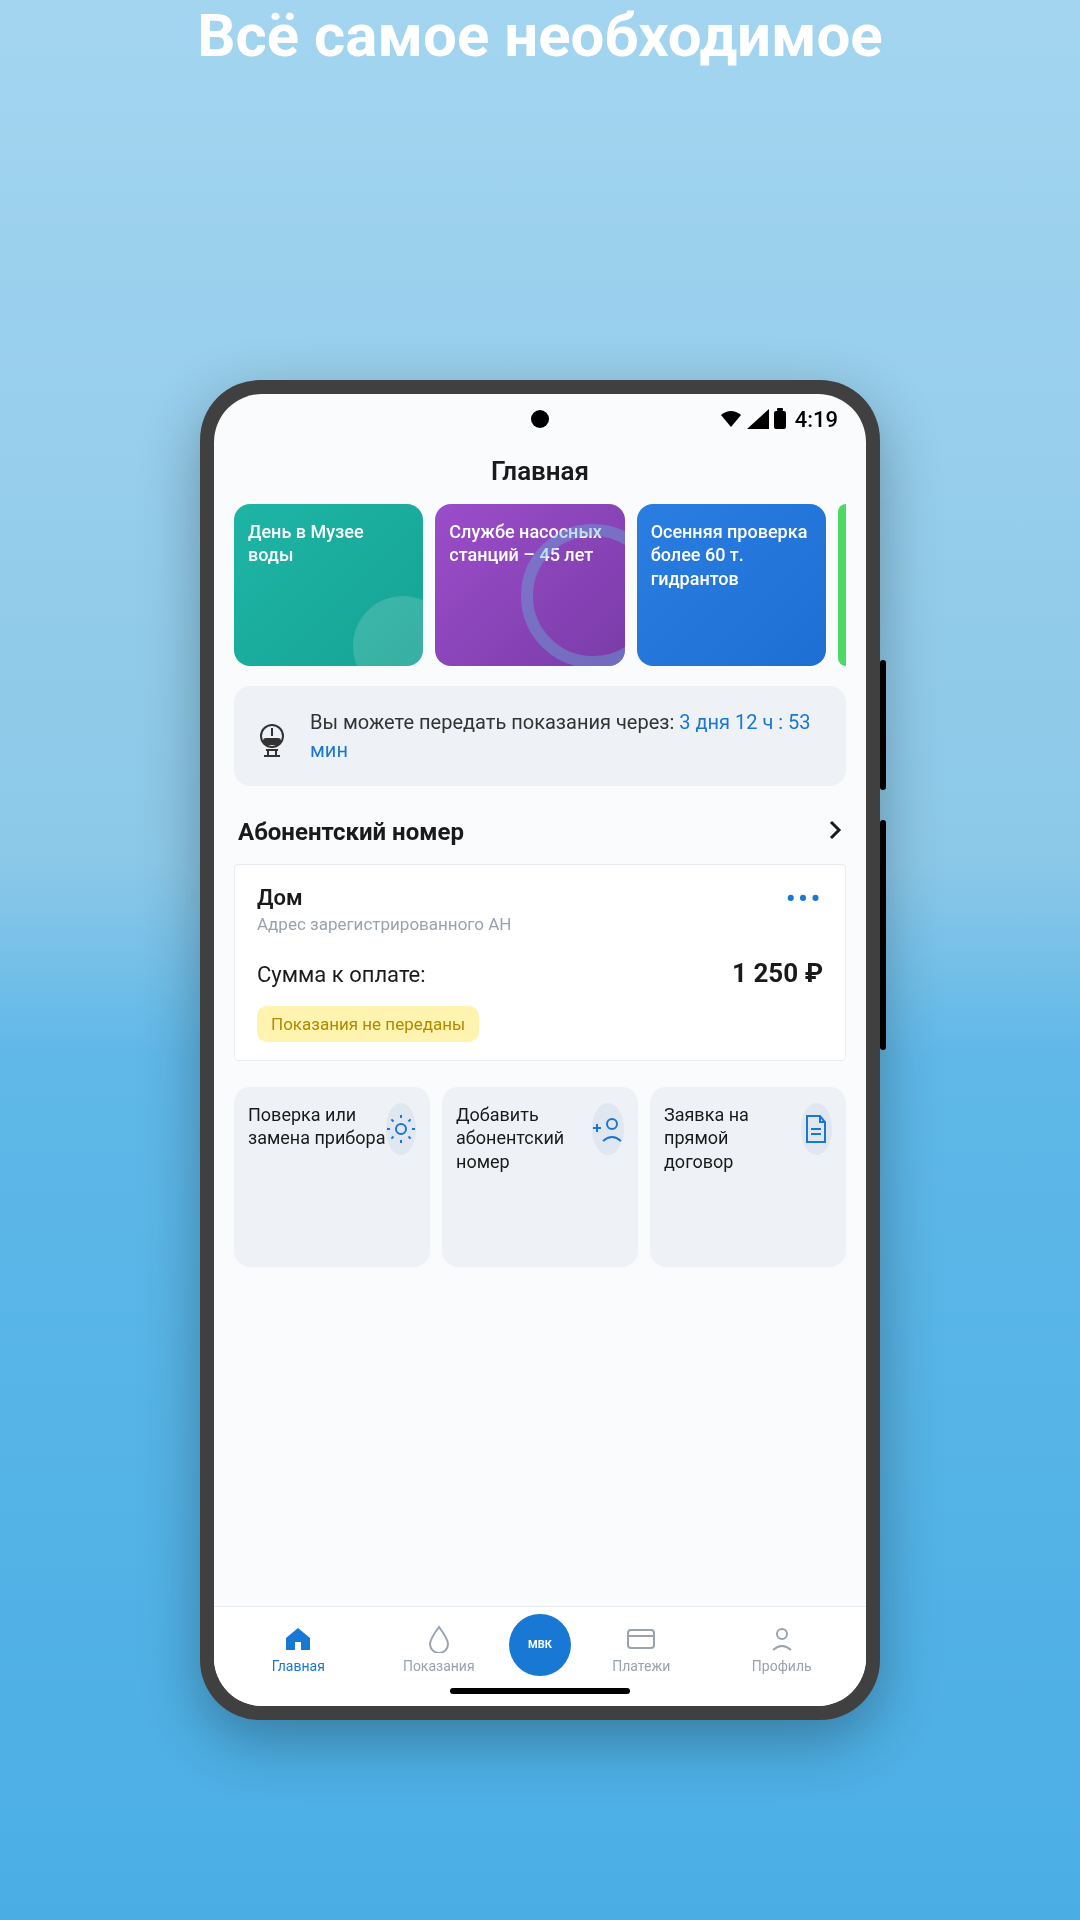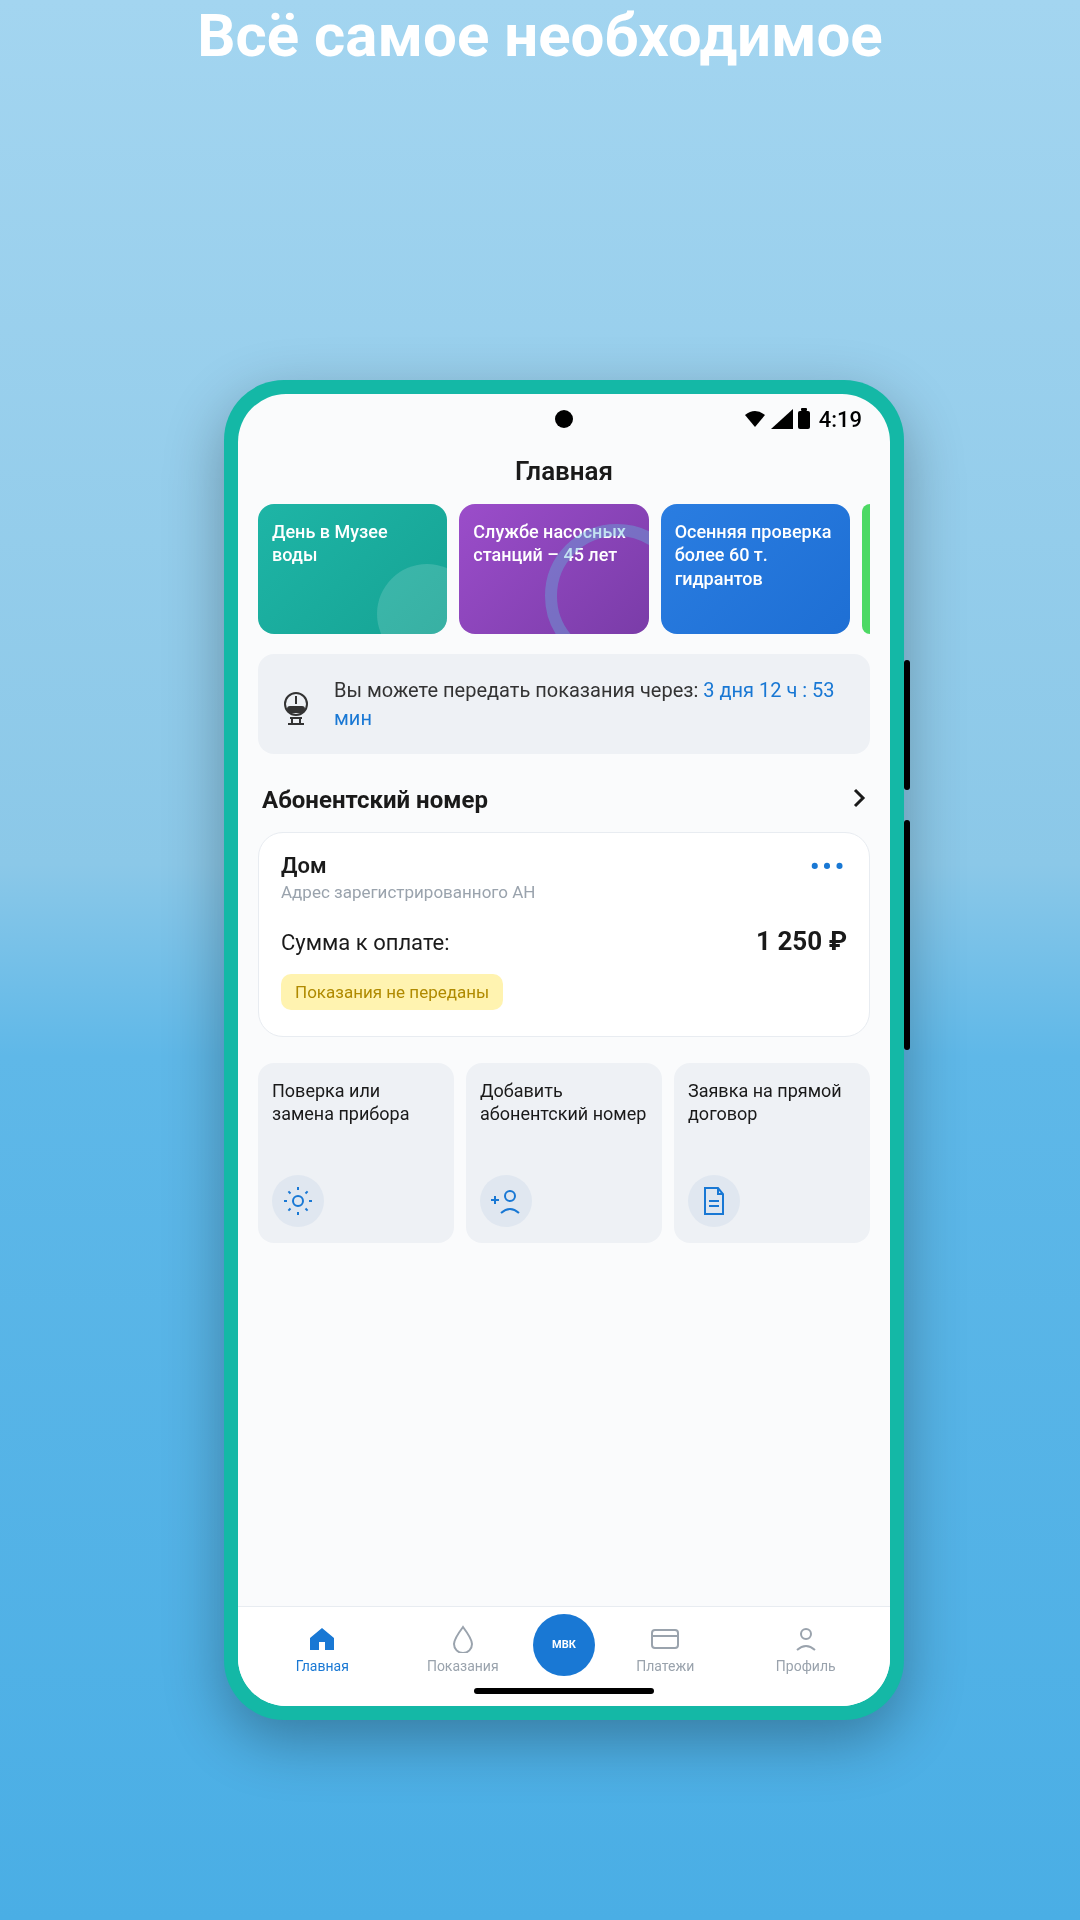--- a/index.html
+++ b/index.html
@@ -1,62 +1,62 @@
 <!DOCTYPE html>
 <html><head>
 <meta charset="utf-8">
 <style>
 * { margin: 0; padding: 0; box-sizing: border-box; font-family: -apple-system, BlinkMacSystemFont, 'Segoe UI', Roboto, Arial, sans-serif; }
 body { width: 1080px; height: 1920px; background: linear-gradient(180deg, #a3d5f0 0%, #8bc8e8 45%, #5fb8e8 55%, #4aaee5 100%); position: relative; overflow: hidden; }
 
 .headline { text-align: center; color: #fff; font-weight: 700; font-size: 60px; line-height: 1.2; }
 
-.phone { position: absolute; left: 50%; transform: translateX(-50%); top: 380px; width: 680px; height: 1340px; background: #14b8a6; border-radius: 60px; padding: 14px; box-shadow: 0 20px 60px rgba(0,0,0,0.3); margin-left: 24px; }
+.phone { position: absolute; left: 50%; transform: translateX(-50%); top: 380px; width: 680px; height: 1340px; background: #404040; border-radius: 60px; padding: 14px; box-shadow: 0 20px 60px rgba(0,0,0,0.3); }
 .side-button { position: absolute; right: -6px; background: #000; width: 6px; border-radius: 3px; }
 .sb1 { top: 280px; height: 130px; }
 .sb2 { top: 440px; height: 230px; }
 .screen { width: 100%; height: 100%; background: #fafbfc; border-radius: 48px; overflow: hidden; display: flex; flex-direction: column; position: relative; }
 
 .status-bar { height: 50px; display: flex; align-items: center; justify-content: flex-end; padding: 0 28px; gap: 8px; color: #000; font-weight: 500; font-size: 22px; }
 .camera { position: absolute; top: 25px; left: 50%; transform: translate(-50%,-50%); width: 18px; height: 18px; background: #000; border-radius: 50%; }
 .status-icons { display: flex; align-items: center; gap: 4px; }
 
 .app-title { text-align: center; font-weight: 600; font-size: 26px; color: #1a1a1a; padding: 12px 0 18px; }
 
 .content { flex: 1; overflow: hidden; padding: 0 20px; }
 
 .cards-row { display: flex; gap: 12px; margin-bottom: 20px; }
-.news-card { flex: 1; min-width: 0; border-radius: 16px; padding: 16px 14px; color: #fff; font-size: 18px; font-weight: 500; line-height: 1.3; height: 130px; position: relative; overflow: hidden; }
+.news-card { flex: 1; min-width: 0; border-radius: 16px; padding: 16px 14px; color: #fff; font-size: 18px; font-weight: 500; line-height: 1.3; height: 162px; position: relative; overflow: hidden; }
 .nc1 { background: linear-gradient(135deg,#1eb5a6,#16a394); }
 .nc1::after { content:''; position:absolute; right:-30px; bottom:-30px; width:100px; height:100px; border-radius:50%; background: rgba(255,255,255,0.15); }
 .nc2 { background: linear-gradient(135deg,#9b4dca,#7a3ca8); }
 .nc2::after { content:''; position:absolute; right:-40px; top:20px; width:120px; height:120px; border-radius:50%; border: 12px solid rgba(100,180,220,0.4); }
 .nc3 { background: linear-gradient(135deg,#2a7de1,#1e6fd4); }
 .nc-edge { width: 8px; background: #4cd964; border-radius: 16px 0 0 16px; }
 
 .notice { background: #eef1f5; border-radius: 16px; padding: 22px 18px; display: flex; align-items: flex-end; gap: 18px; margin-bottom: 24px; }
 .notice-text { font-size: 20px; color: #333; line-height: 1.4; }
 .notice-time { color: #1978d4; }
 
 .section-row { display: flex; align-items: center; justify-content: space-between; padding: 8px 4px 18px; gap: 36px; }
 .section-title { font-size: 24px; font-weight: 700; color: #1a1a1a; }
 
-.account-card { background: #fff; border: 1px solid #e8ecf1; border-radius: 25px; padding: 20px 22px 26px; margin-bottom: 26px; }
+.account-card { background: #fff; border: 1px solid #e8ecf1; border-radius: 4px; padding: 20px 22px 18px; margin-bottom: 26px; }
 .ac-head { display: flex; justify-content: space-between; align-items: flex-start; }
 .ac-name { font-size: 22px; font-weight: 600; color: #1a1a1a; }
 .ac-sub { font-size: 17px; color: #9aa3ad; margin-top: 4px; }
 .ac-dots { color: #1978d4; font-size: 26px; font-weight: 700; letter-spacing: 3px; line-height: 1; }
 .ac-row { display: flex; justify-content: space-between; align-items: baseline; margin-top: 24px; }
 .ac-label { font-size: 22px; color: #1a1a1a; }
 .ac-amount { font-size: 26px; font-weight: 700; color: #1a1a1a; }
 .badge { display: inline-block; margin-top: 18px; background: #fff3b0; color: #b08a00; border-radius: 10px; padding: 8px 14px; font-size: 17px; }
 
 .other-title { font-size: 24px; font-weight: 700; color: #1a1a1a; padding: 4px 4px 18px; }
 .tiles { display: flex; gap: 12px; }
-.tile { flex: 1; background: #eef1f5; border-radius: 16px; padding: 16px 14px; display: flex; flex-direction: column; justify-content: space-between; min-height: 180px; }
+.tile { flex: 1; background: #eef1f5; border-radius: 16px; padding: 16px 14px; display: flex; justify-content: space-between; min-height: 180px; }
 .tile-text { font-size: 18px; color: #1a1a1a; line-height: 1.3; }
 .tile-icon { width: 52px; height: 52px; background: #e0e7f0; border-radius: 50%; display: flex; align-items: center; justify-content: center; color: #1978d4; }
 
 .bottom-nav { height: 100px; background: #fff; border-top: 1px solid #e8ecf1; display: flex; align-items: center; justify-content: space-around; padding: 0 14px 16px; position: relative; }
 .nav-item { display: flex; flex-direction: column; align-items: center; gap: 4px; font-size: 14px; color: #9aa3ad; flex: 1; }
 .nav-item.active { color: #1978d4; }
 .nav-icon { width: 30px; height: 30px; display: flex; align-items: center; justify-content: center; }
 .nav-center { width: 62px; height: 62px; border-radius: 50%; background: #1978d4; display: flex; align-items: center; justify-content: center; color: #fff; font-weight: 700; font-size: 14px; margin-top: -8px; flex-direction: column; }
 .nav-center-inner { font-size: 11px; line-height: 1; }
 

